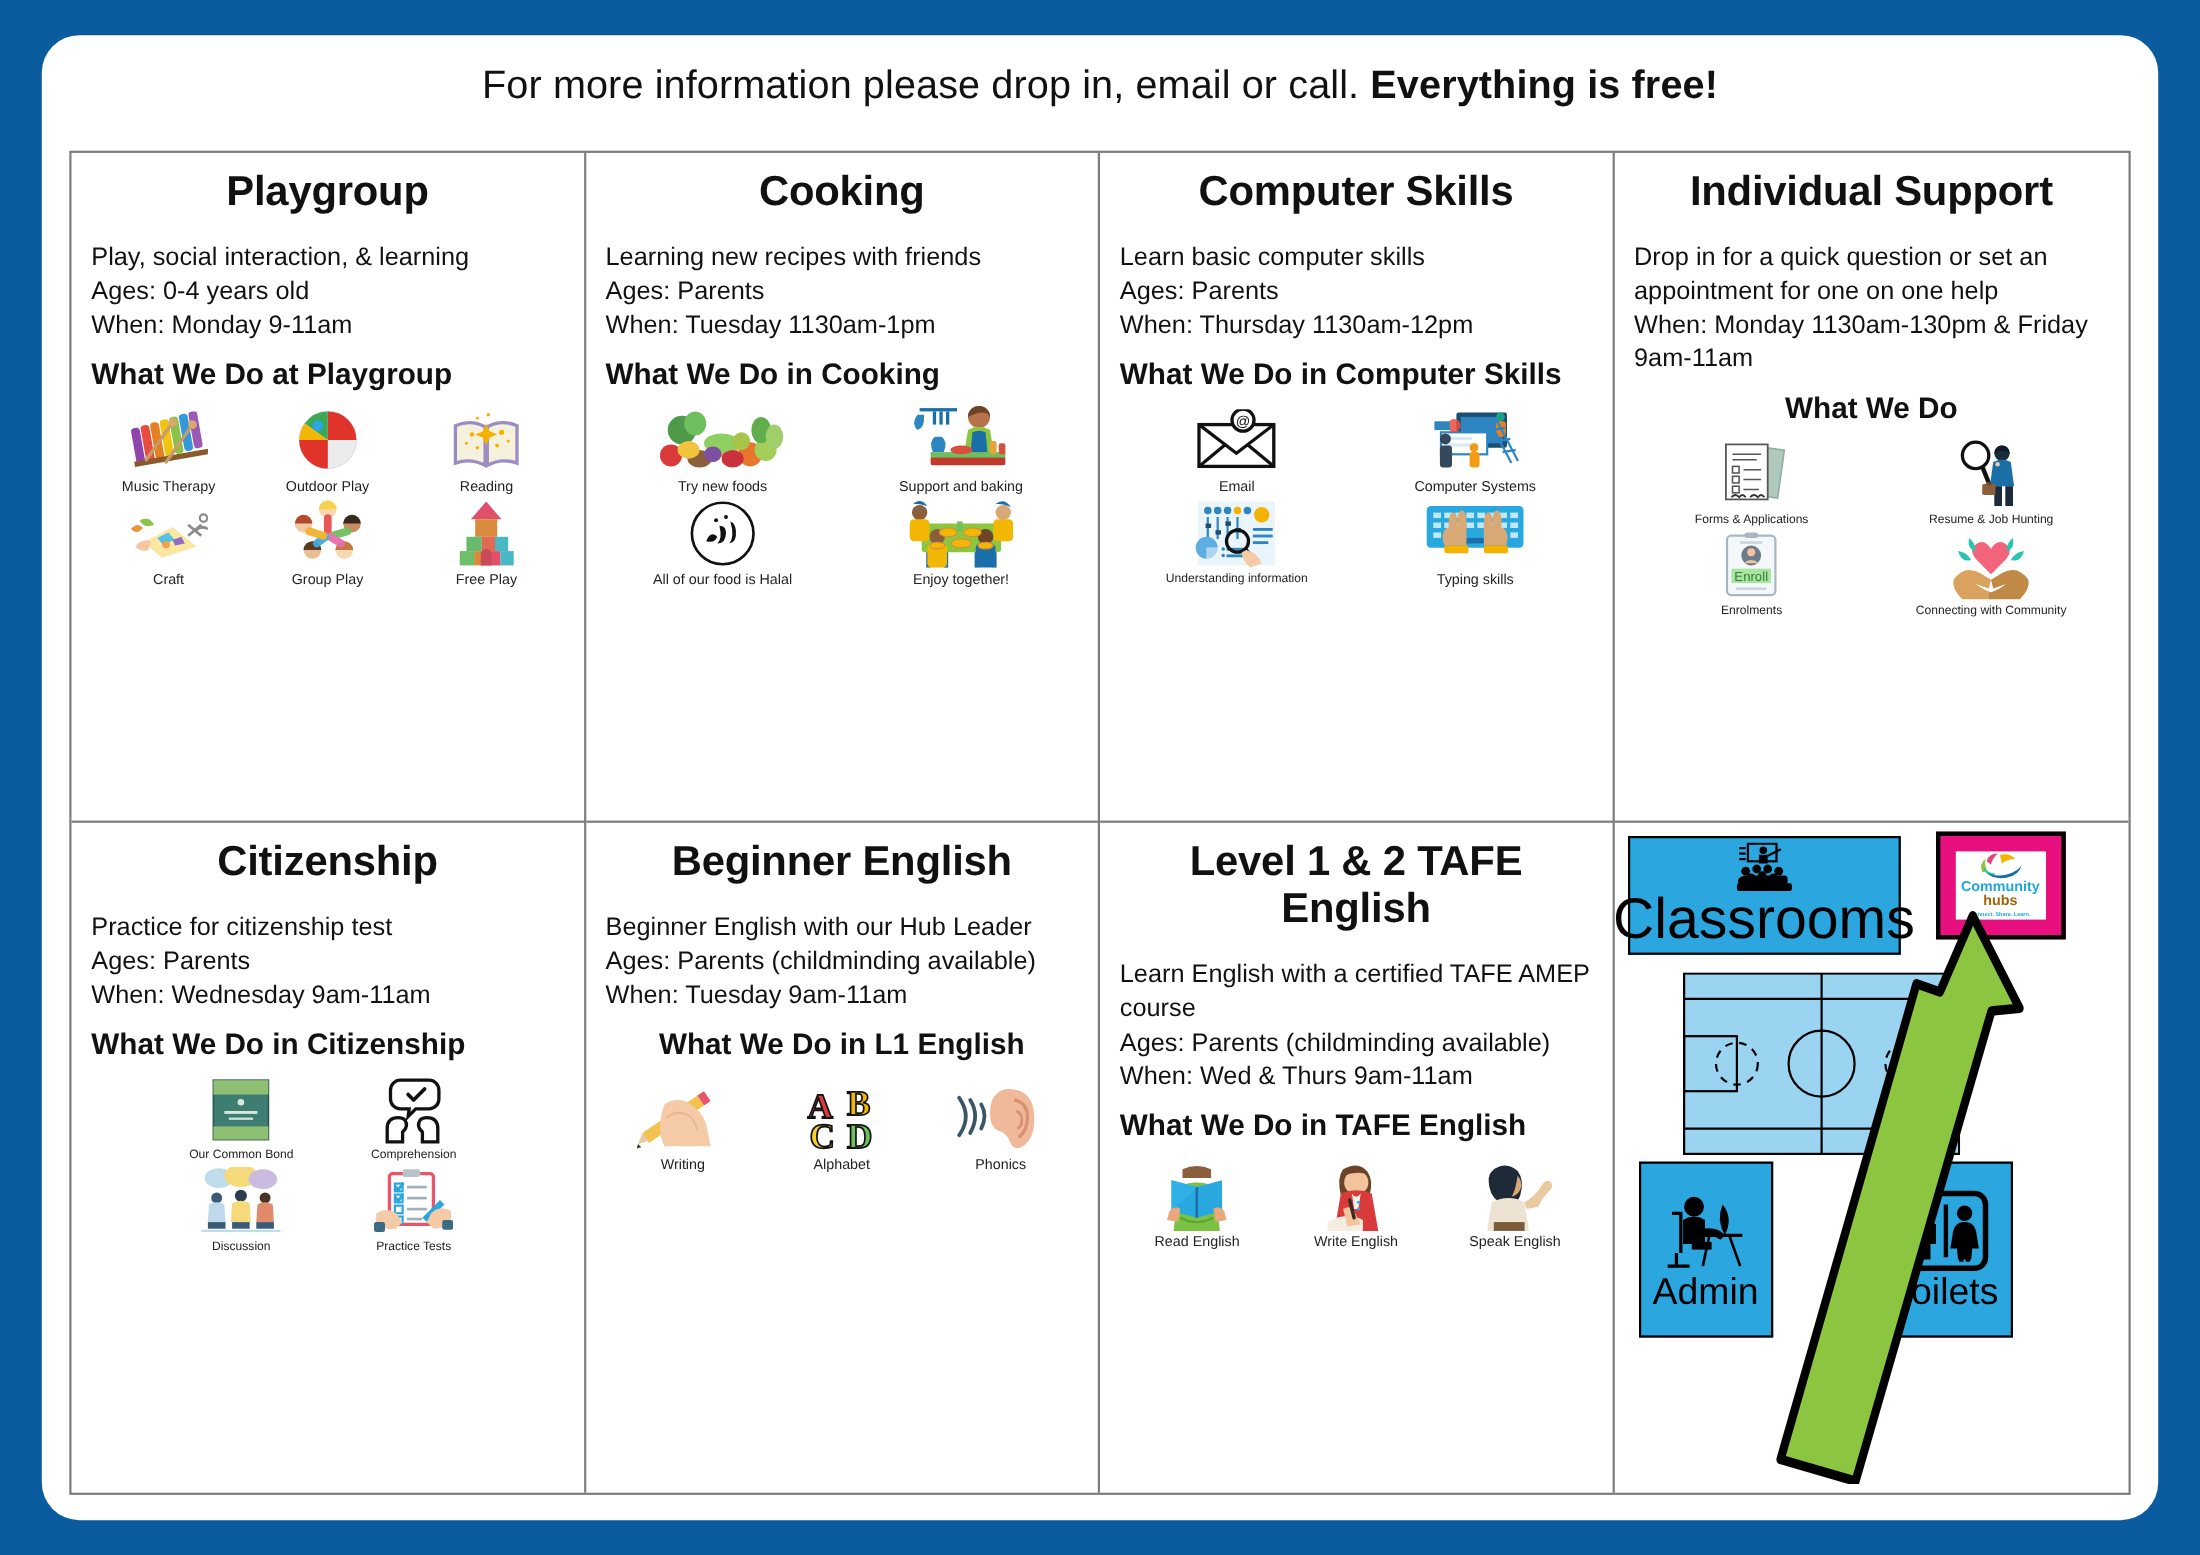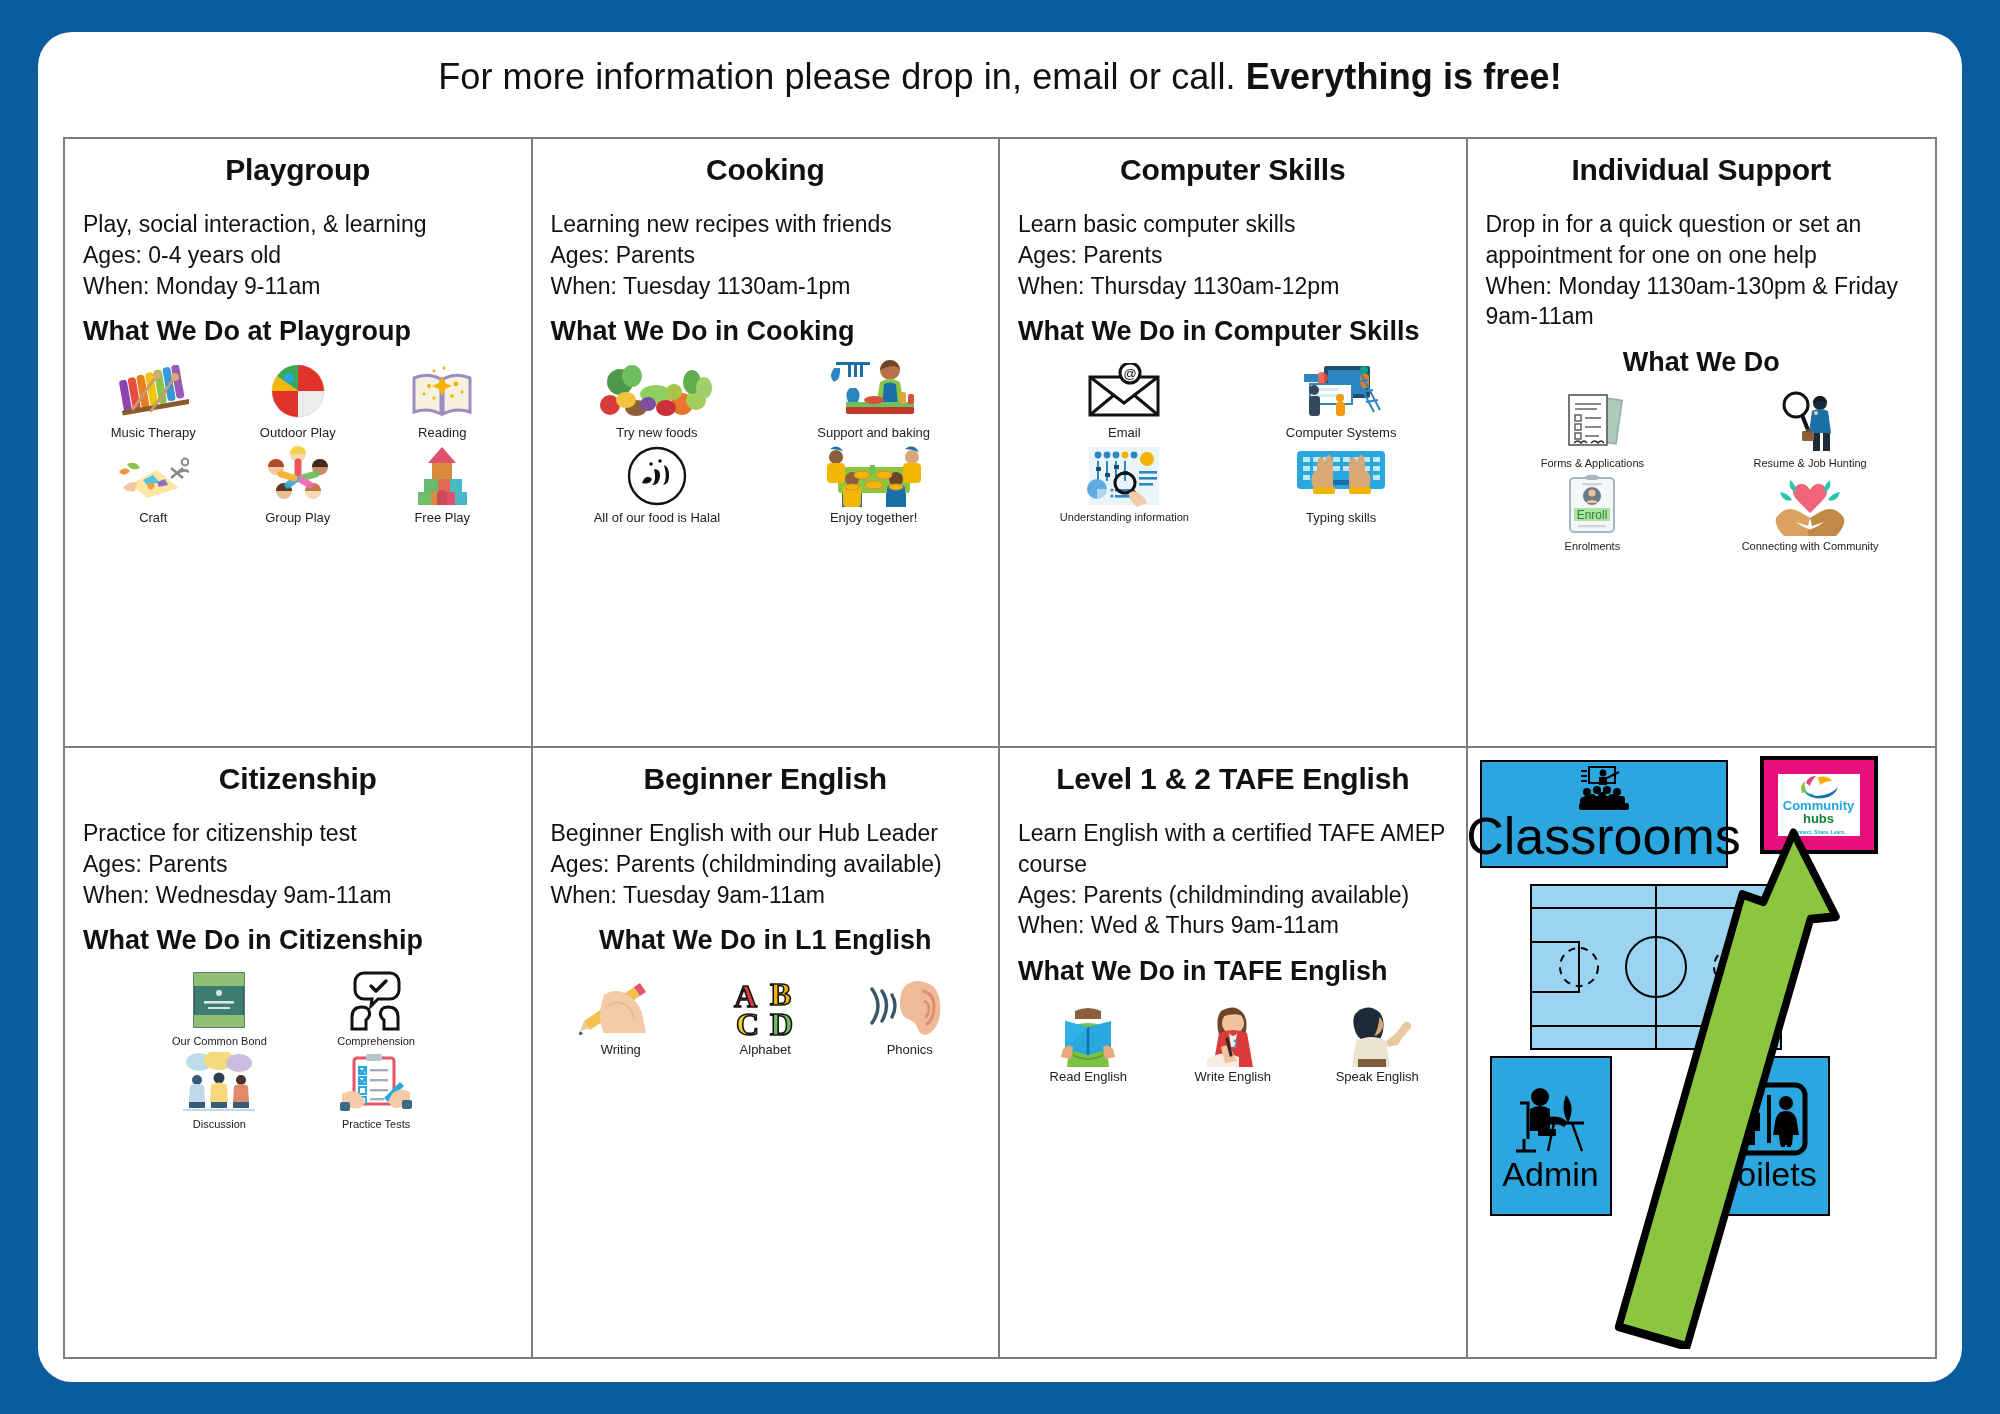--- a/index.html
+++ b/index.html
@@ -50,21 +50,21 @@
     padding: 14px 18px 6px 18px;
     position: relative;
     overflow: hidden;
   }
   .cell:nth-child(4n) { border-right: none; }
   .cell:nth-child(n+5) { border-bottom: none; }
 
   .cell-title {
     text-align: center;
     font-weight: 700;
-    font-size: 30px;
+    font-size: 38px;
     color: #111;
     margin-bottom: 22px;
     letter-spacing: -0.2px;
   }
 
   .cell-desc {
     font-size: 23px;
     line-height: 1.34;
     color: #111;
     margin-bottom: 14px;
@@ -144,21 +144,21 @@
     left: 282px; top: 0px; width: 118px; height: 98px;
     background: #E8107E;
     border: 4px solid #000;
     display: flex; align-items: center; justify-content: center;
   }
   .logo-inner {
     width: 82px; height: 62px; background: #fff;
     display: flex; flex-direction: column; align-items: center; justify-content: center;
   }
   .logo-word1 { font-size: 13px; color: #1EA7DF; font-weight: 700; line-height: 1; }
-  .logo-word2 { font-size: 13px; color: #15803d; font-weight: 700; line-height: 1.1; }
+  .logo-word2 { font-size: 13px; color: #a16207; font-weight: 700; line-height: 1.1; }
   .logo-tag { font-size: 5px; color: #1EA7DF; font-weight: 700; margin-top: 2px; }
 
   .court {
     position: absolute;
     left: 52px; top: 128px; width: 252px; height: 166px;
   }
 
   .arrow-layer {
     position: absolute;
     left: 0; top: 0; width: 100%; height: 100%;

